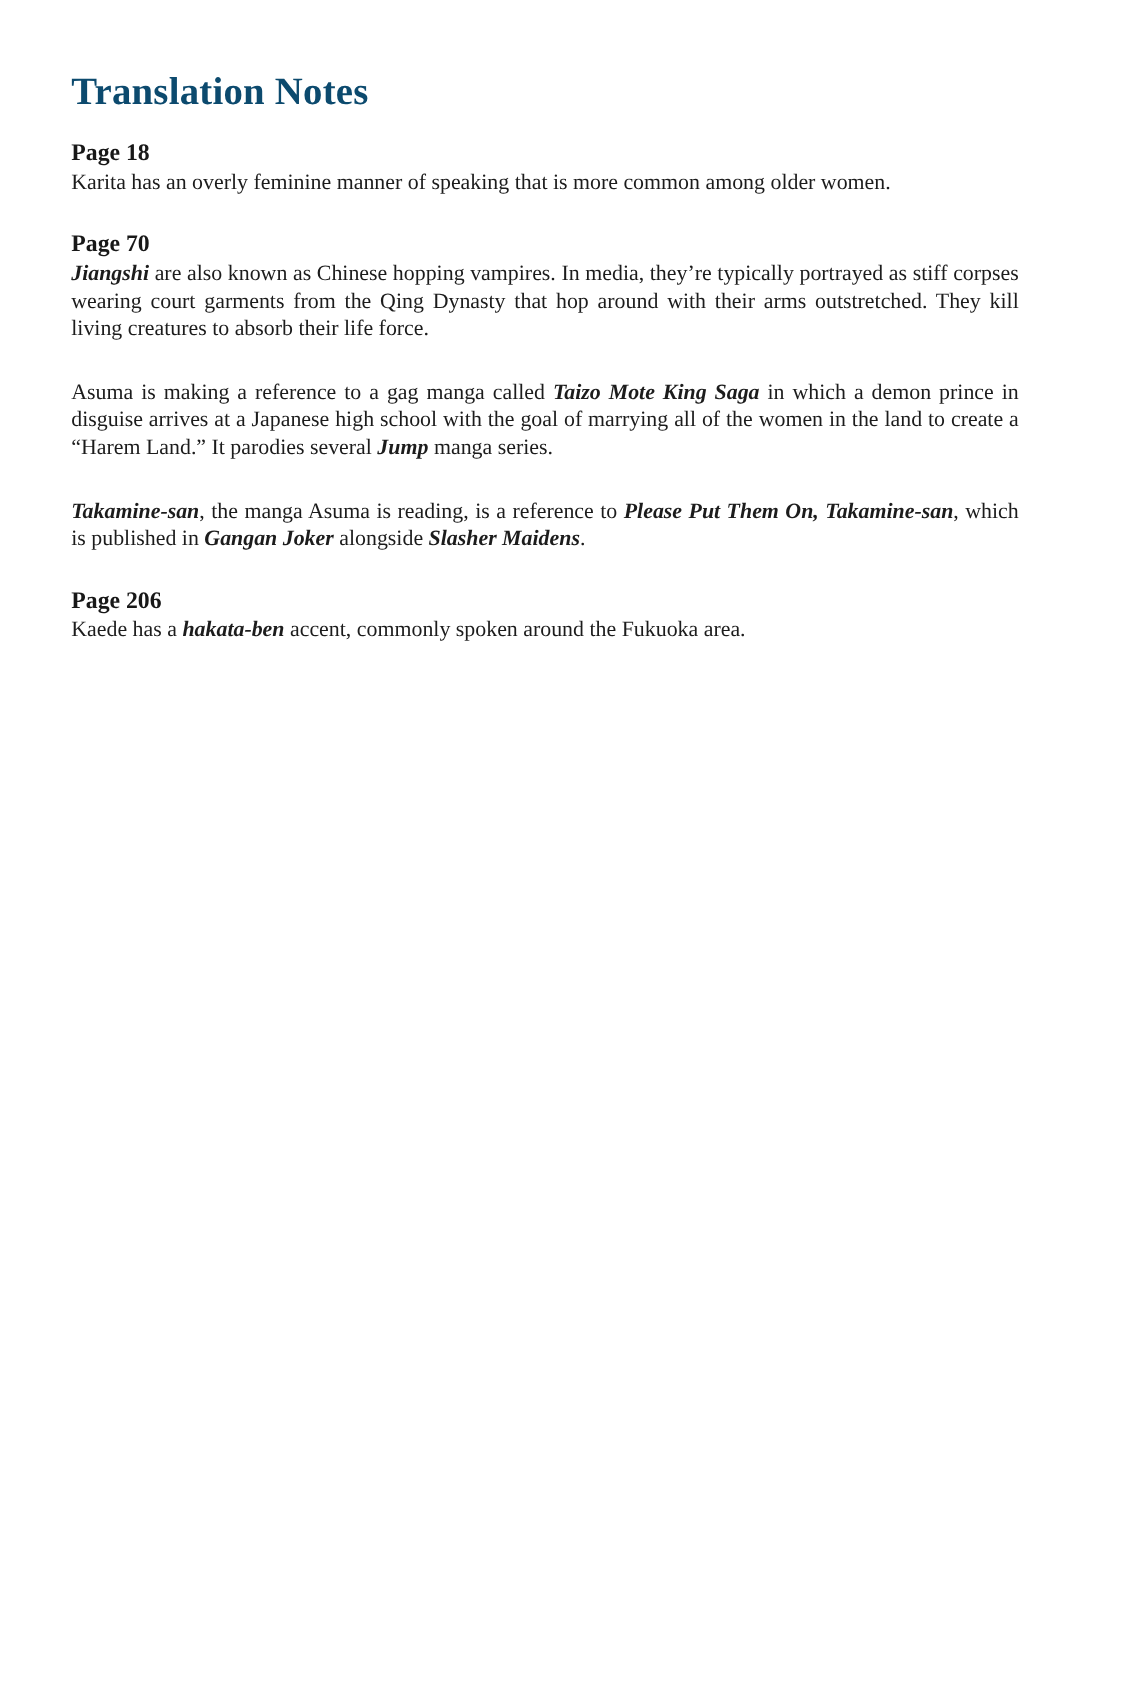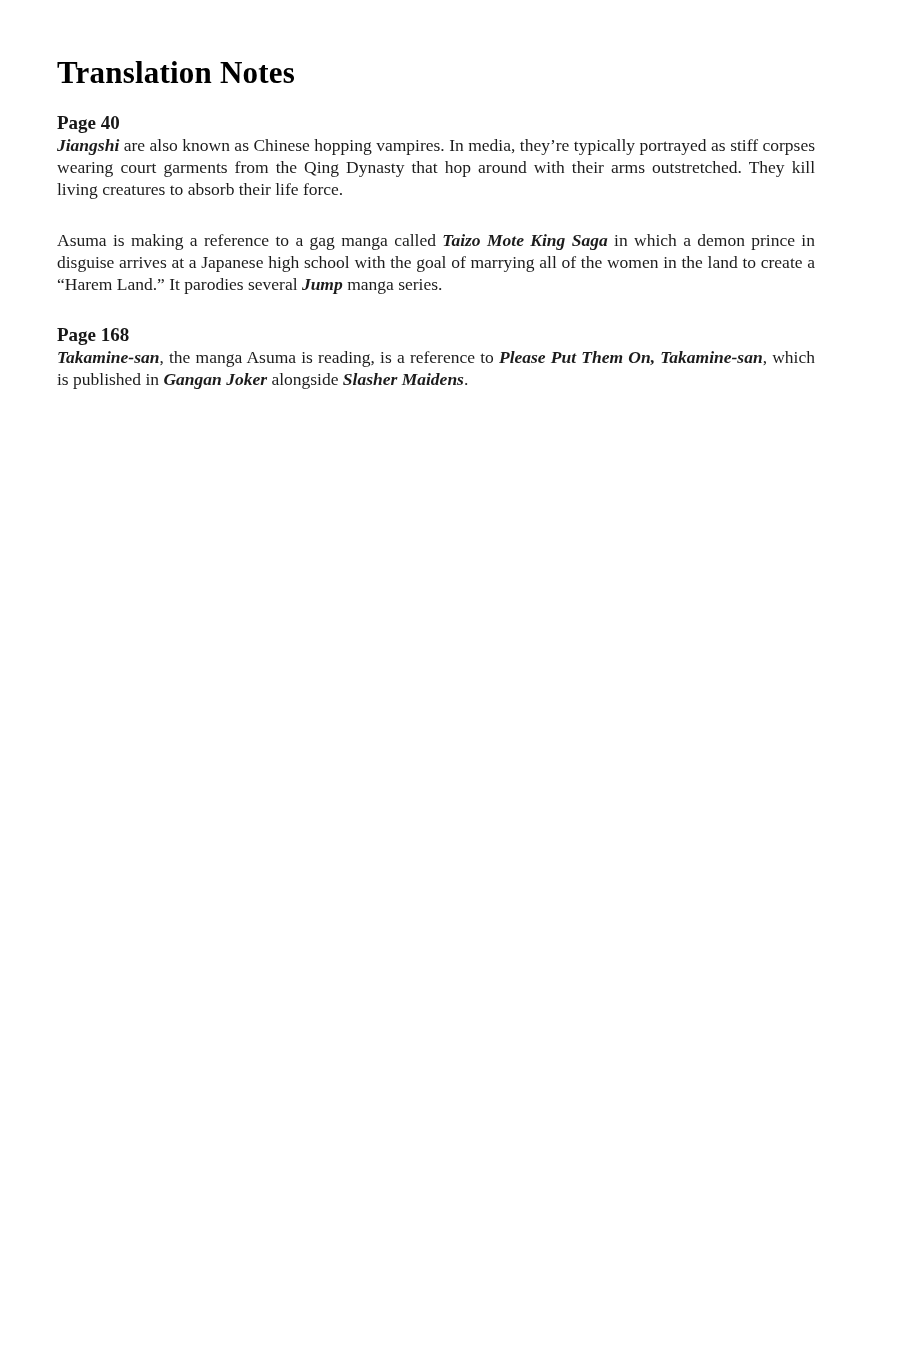--- a/index.html
+++ b/index.html
@@ -20,21 +20,21 @@
     left: 57px;
     top: 56px;
     width: 758px;
   }
   .title {
     margin: 0 0 22px 0;
     font-size: 31px;
     line-height: 34px;
     font-weight: bold;
     letter-spacing: 0.2px;
-    color: #000000;
+    color: #0c4a6e;
   }
   .note + .note {
     margin-top: 29px;
   }
   .note h2 {
     margin: 0;
     font-size: 19px;
     line-height: 22px;
     font-weight: bold;
     color: #181818;
@@ -50,24 +50,31 @@
   .run-italic { font-style: italic; font-weight: bold; }
   .run-bold-italic { font-style: italic; font-weight: bold; }
 </style>
 </head>
 <body>
 
 <div class="page">
   <h1 class="title">Translation Notes</h1>
   <div id="notes-list">
       <section class="note">
-        <h2>Page 40</h2>
+        <h2>Page 18</h2>
+        <p><span class="run-normal">Karita has an overly feminine manner of speaking that is more common among older women.</span></p>
+      </section>
+      <section class="note">
+        <h2>Page 70</h2>
         <p><span class="run-bold-italic">Jiangshi</span><span class="run-normal"> are also known as Chinese hopping vampires. In media, they’re typically portrayed as stiff corpses wearing court garments from the Qing Dynasty that hop around with their arms outstretched. They kill living creatures to absorb their life force.</span></p>
       </section>
       <section class="note">
         <p><span class="run-normal">Asuma is making a reference to a gag manga called </span><span class="run-italic">Taizo Mote King Saga</span><span class="run-normal"> in which a demon prince in disguise arrives at a Japanese high school with the goal of marrying all of the women in the land to create a “Harem Land.” It parodies several </span><span class="run-italic">Jump</span><span class="run-normal"> manga series.</span></p>
       </section>
       <section class="note">
-        <h2>Page 168</h2>
         <p><span class="run-bold-italic">Takamine-san</span><span class="run-normal">, the manga Asuma is reading, is a reference to </span><span class="run-italic">Please Put Them On, Takamine-san</span><span class="run-normal">, which is published in </span><span class="run-italic">Gangan Joker</span><span class="run-normal"> alongside </span><span class="run-italic">Slasher Maidens</span><span class="run-normal">.</span></p>
+      </section>
+      <section class="note">
+        <h2>Page 206</h2>
+        <p><span class="run-normal">Kaede has a </span><span class="run-italic">hakata-ben</span><span class="run-normal"> accent, commonly spoken around the Fukuoka area.</span></p>
       </section>
     </div>
 </div>
 
 </body></html>

